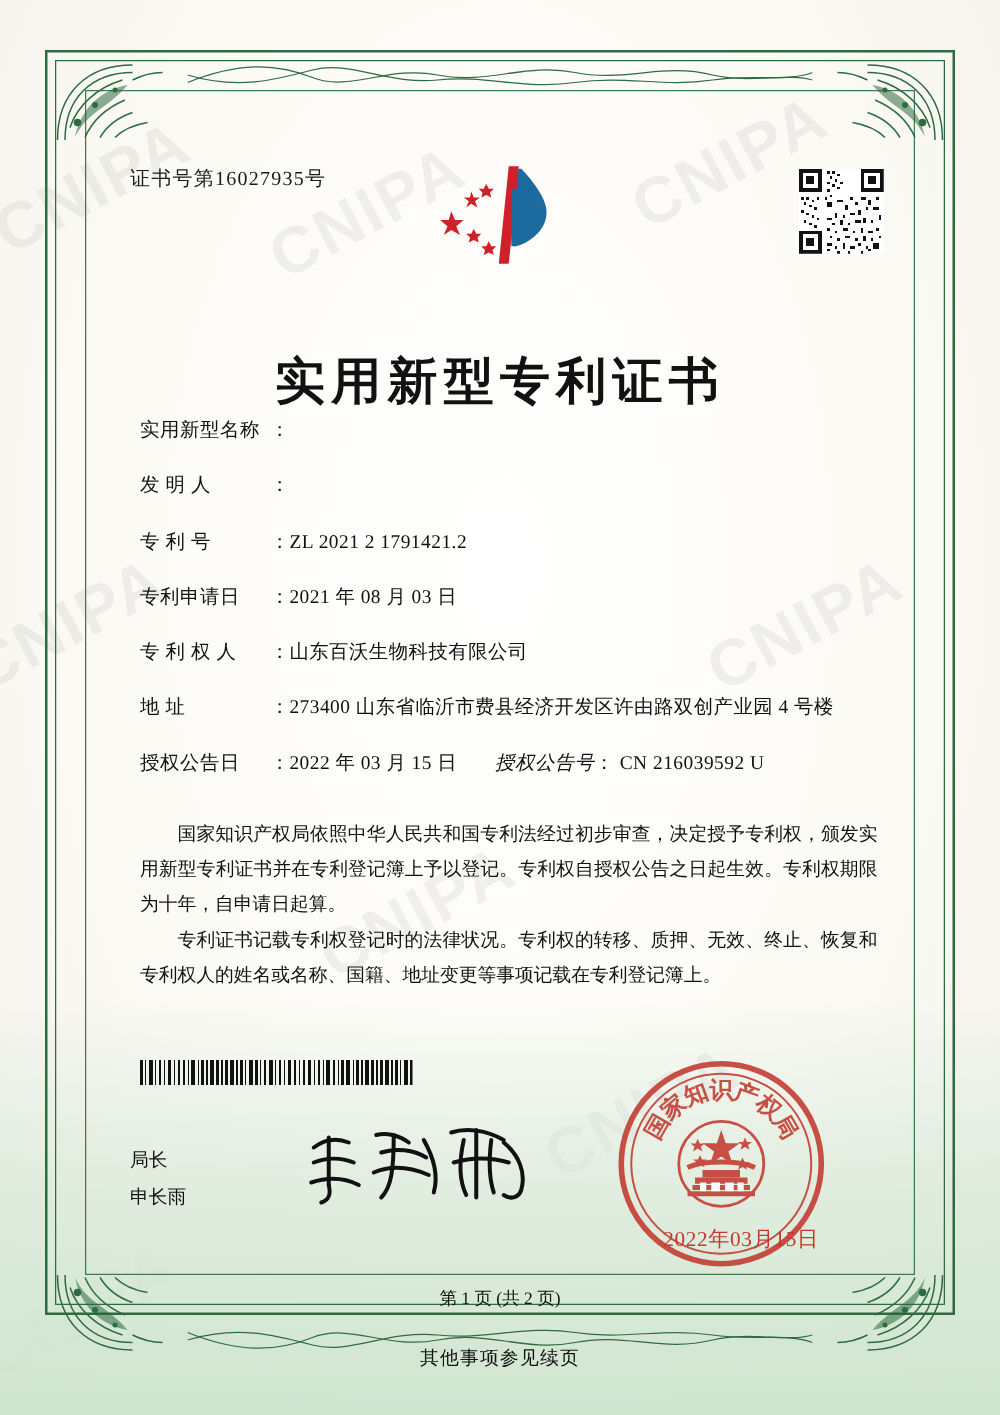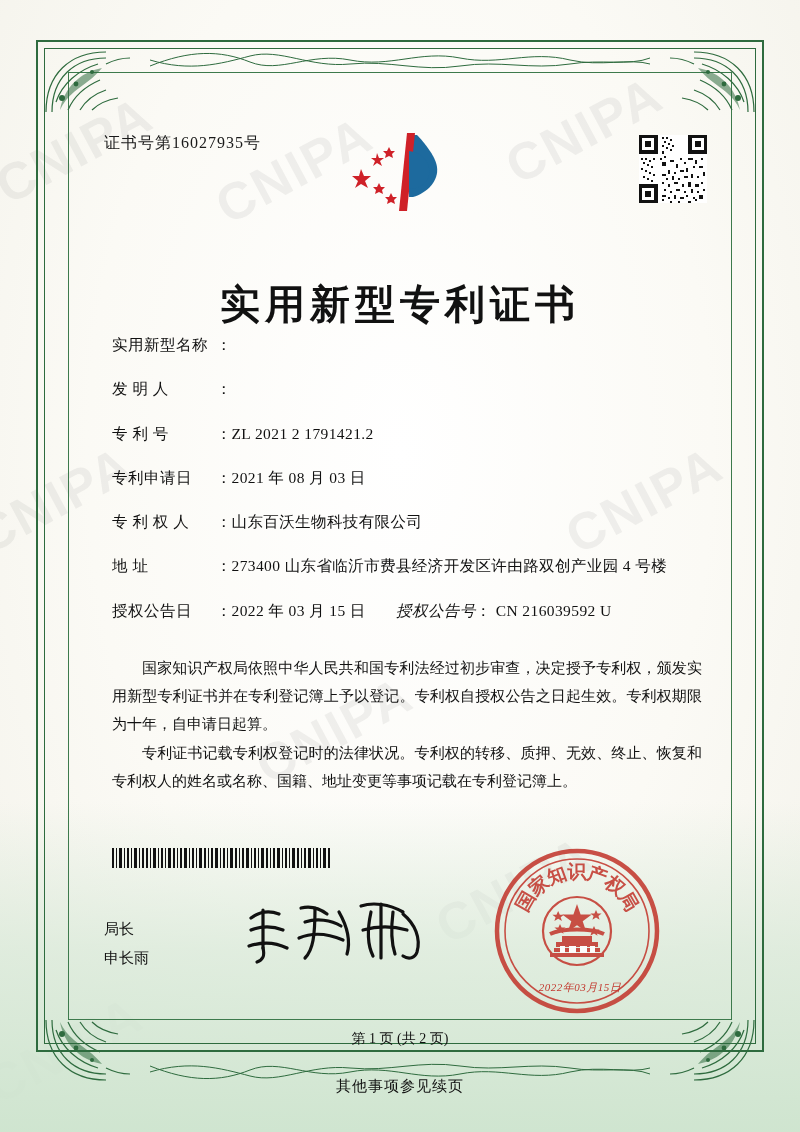--- a/index.html
+++ b/index.html
@@ -194,25 +194,24 @@
   
   .seal {
     position: absolute;
     left: 492px; top: 846px;
     width: 170px; height: 170px;
   }
   .seal-date {
     position: absolute;
     left: 505px; top: 980px;
     width: 150px;
-    text-align: center;
-    font-size: 11px;
+    text-align: right;
+    font-size: 17px;
     color: #c3392f;
     letter-spacing: 0.5px;
-    font-style: italic;
   }
 
   .page-no {
     position: absolute;
     left: 0; right: 0; top: 1030px;
     text-align: center;
     font-size: 14px;
     color: #111;
   }
   .footer-note {

